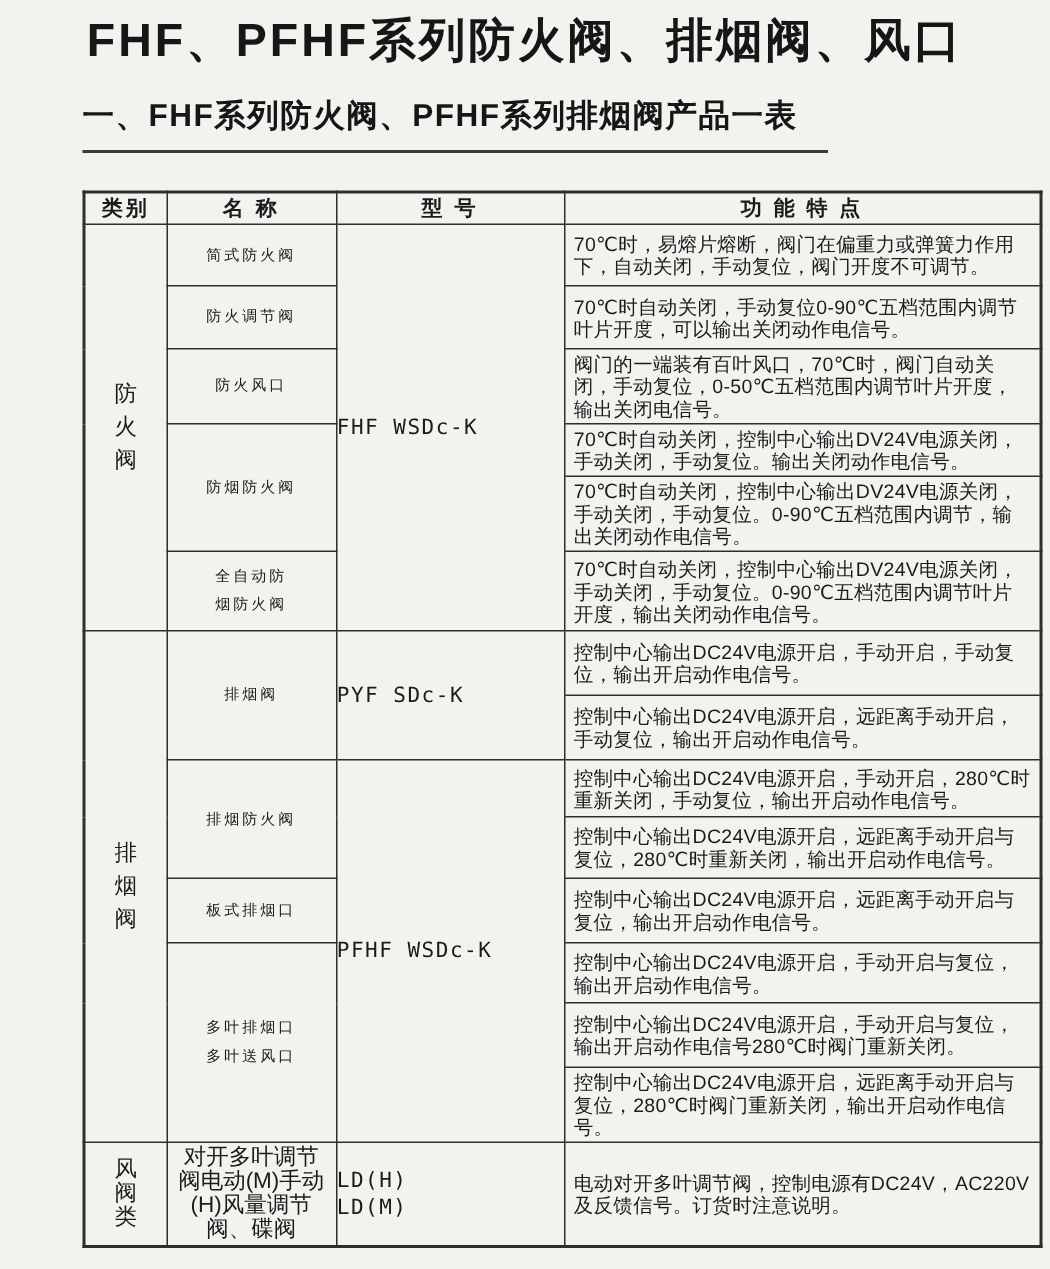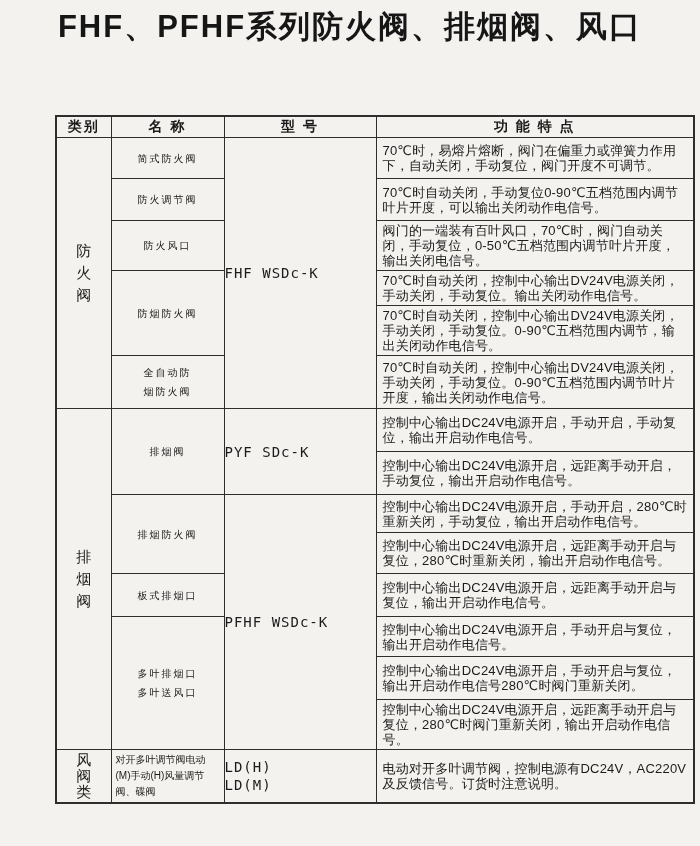--- a/index.html
+++ b/index.html
@@ -25,20 +25,21 @@
     padding-bottom:9px;
     border-bottom:2px solid #3a3a3a;
     padding-right:20px;
   }
   .tbl-wrap{position:absolute;top:115px;left:55px;}
   table{
     border-collapse:collapse;
     table-layout:fixed;
     width:638px;
     background:transparent;
+    margin-top:12px;
   }
   col.c-cat{width:55px;}
   col.c-name{width:113px;}
   col.c-model{width:152px;}
   col.c-feat{width:318px;}
   th,td{
     border:1px solid #2e2e2e;
     padding:0;
     vertical-align:middle;
     overflow:hidden;
@@ -66,22 +67,22 @@
   .vtext.tight{line-height:16px;}
   td.name{
     text-align:center;
     font-size:10px;
     letter-spacing:2px;
     padding:2px 4px;
     white-space:pre-line;
     line-height:19px;
   }
   td.name.left{
-    text-align:left;
-    font-size:10px;
+    text-align:center;
+    font-size:15px;
     letter-spacing:0;
     line-height:16px;
     white-space:normal;
   }
   td.model{
     text-align:left;
     font-size:14px;
     font-family:"DejaVu Sans Mono","Liberation Mono",monospace;
     white-space:pre-line;
     line-height:18px;
@@ -101,20 +102,21 @@
     color:#161616;
   }
 </style>
 </head>
 <body>
 
 <div class="page">
 
   <div class="doc-title">FHF、PFHF系列防火阀、排烟阀、风口</div>
 
+  <div class="section-title">一、FHF系列防火阀、PFHF系列排烟阀产品一表</div>
 
   <div class="tbl-wrap">
     <table>
       <colgroup>
         <col class="c-cat">
           <col class="c-name">
           <col class="c-model">
           <col class="c-feat">
       </colgroup>
 

